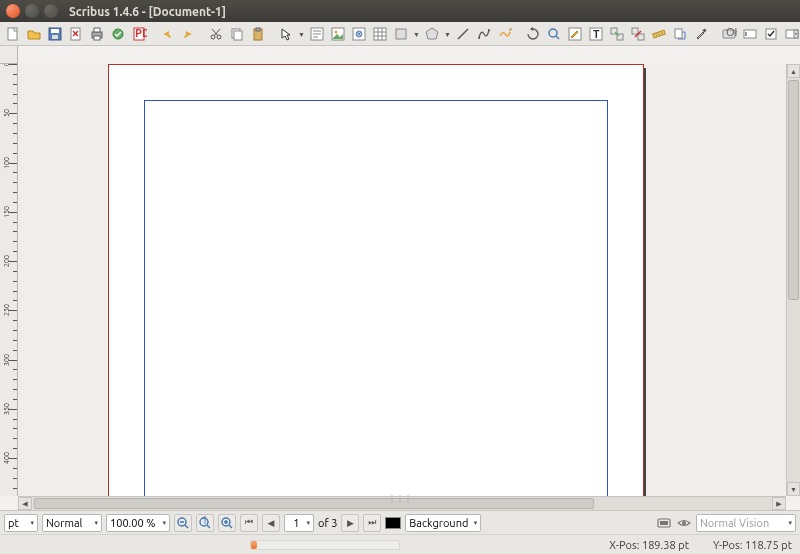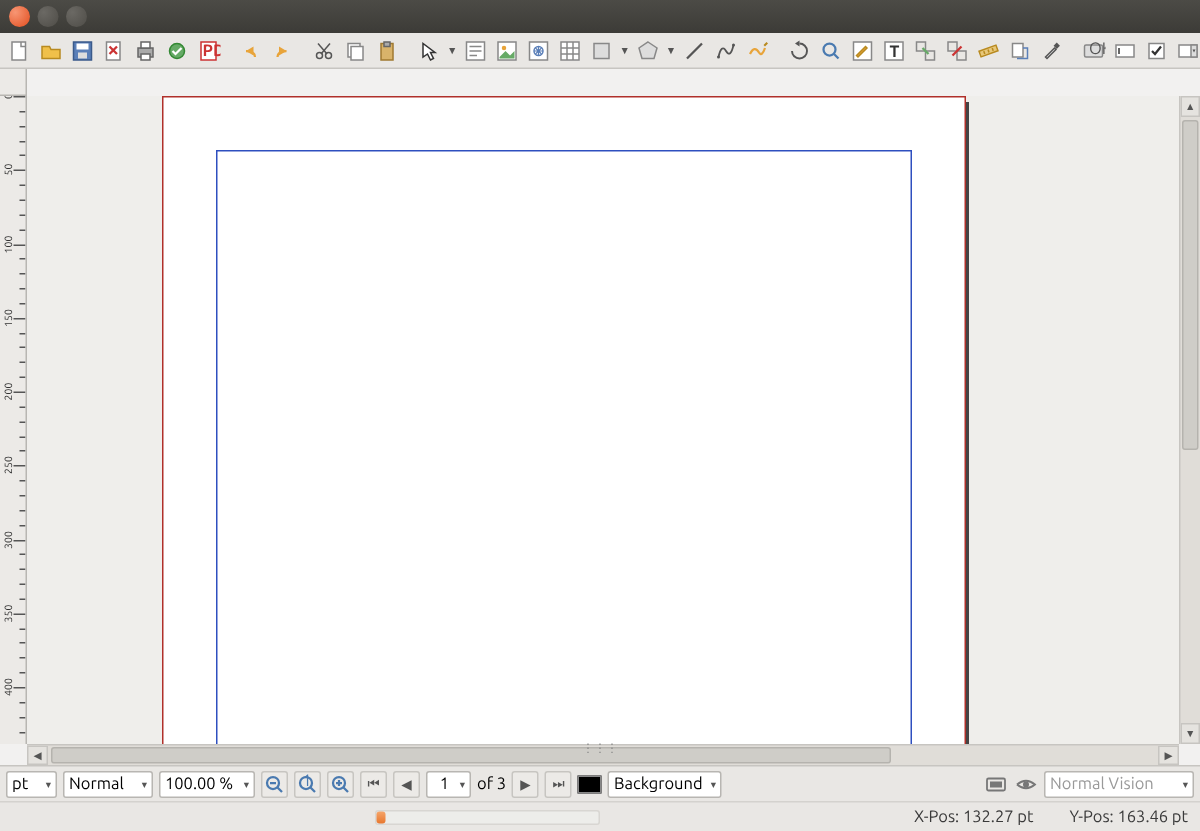--- a/index.html
+++ b/index.html
@@ -43,20 +43,21 @@
 .corner { width: 18px; height: 18px; background: #eceae7; border-right: 1px solid #b8b6b2; border-bottom: 1px solid #b8b6b2; }
 .vision-icon { width:16px; height:16px; display:flex; align-items:center; justify-content:center; }
 </style>
 </head>
 <body>
 
 <div class="titlebar">
   <span class="tb-btn tb-close"></span>
   <span class="tb-btn tb-min"></span>
   <span class="tb-btn tb-max"></span>
+  <span class="title">Scribus 1.4.6 - [Document-1]</span>
 </div>
 
 <div class="toolbar" id="toolbar">
     <div class="tbtn">
       <svg viewBox="0 0 16 16">
         <rect x="3" y="2" width="9" height="12" fill="#fff" stroke="#888"></rect>
         <path d="M9 2v3h3" fill="none" stroke="#888"></path>
       </svg>
     </div>
     <div class="tbtn">
@@ -438,15 +439,15 @@
   <div class="combo" style="width:100px;">
     <input style="color: rgb(153, 153, 153);" value="Normal Vision">
       <span class="arr">▾</span>
   </div>
 </div>
 
 <div class="cursor-bar" style="position:relative;">
   <div class="progress-bg">
       <div class="progress-bar"></div>
     </div>
-  <span><span>X-Pos:</span> <span>132.27 pt</span></span>
-  <span><span>Y-Pos:</span> <span>163.46 pt</span></span>
+  <span><span>X-Pos:</span> <span>189.38 pt</span></span>
+  <span><span>Y-Pos:</span> <span>118.75 pt</span></span>
 </div>
 
 </body></html>

